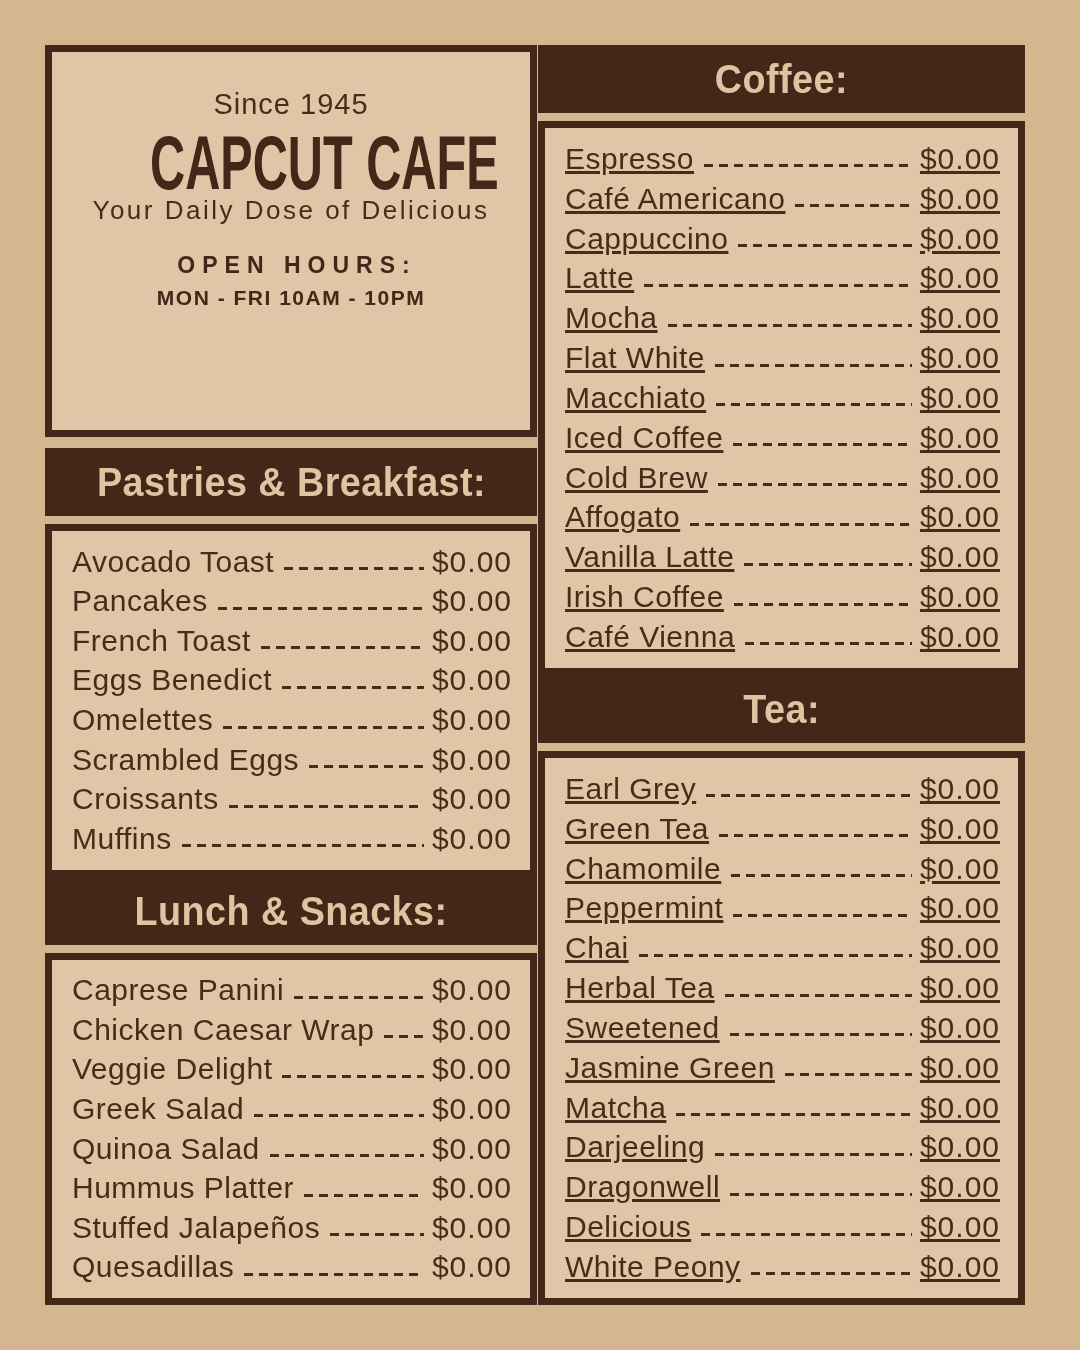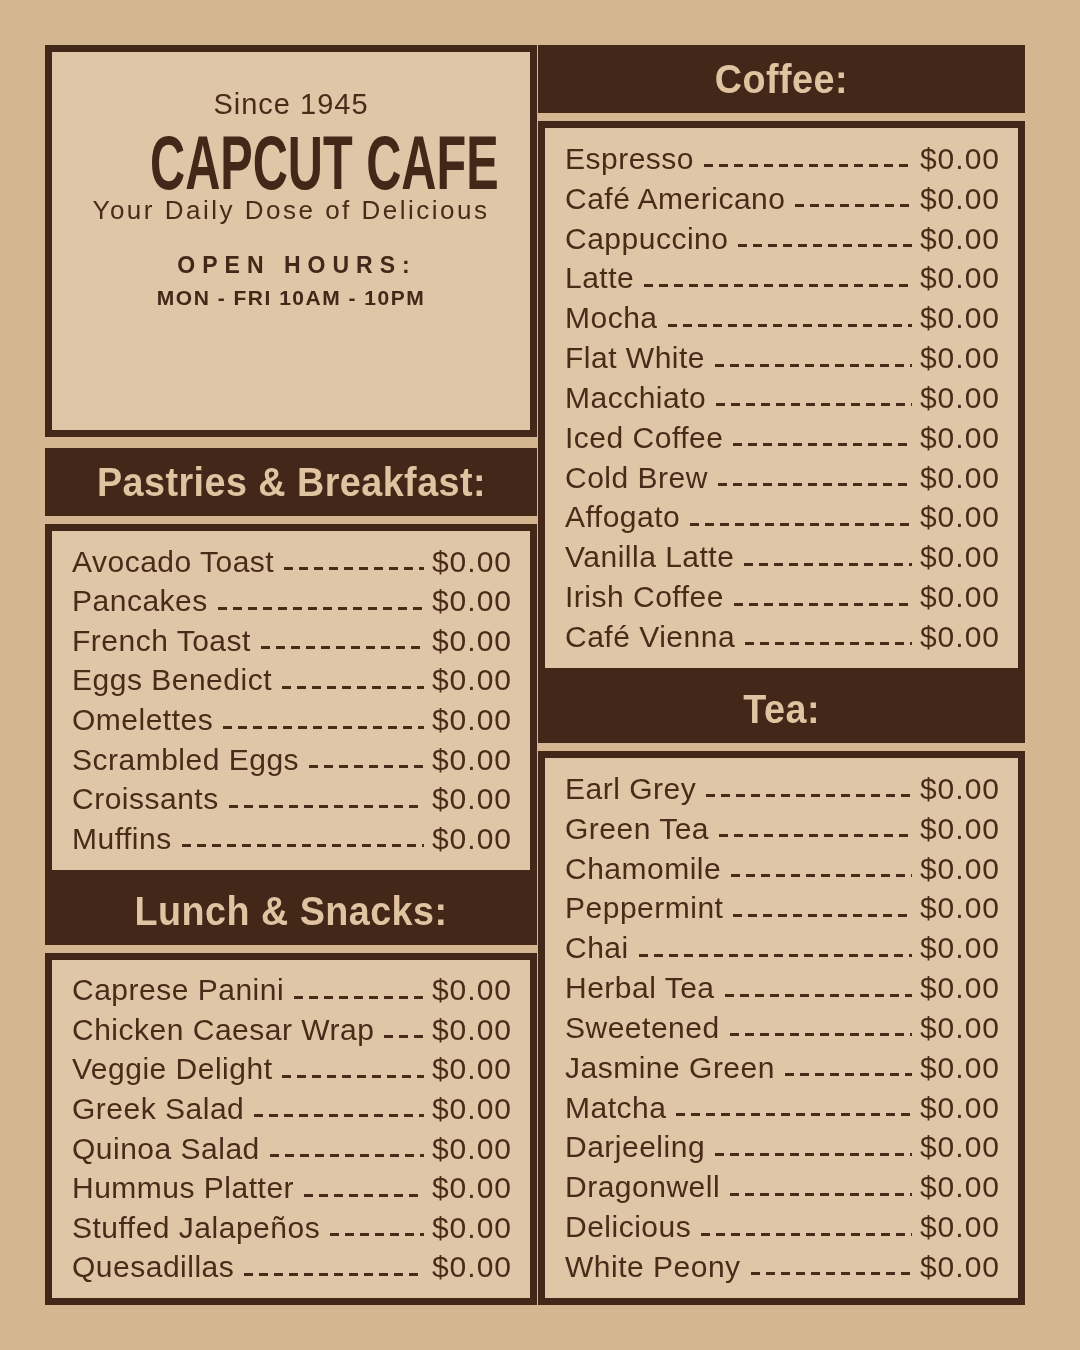--- a/index.html
+++ b/index.html
@@ -22,21 +22,21 @@
     padding:45px;
     display:flex;
     gap:1px;
   }
   .col{
     display:flex;
     flex-direction:column;
     height:1260px;
   }
   .col-left{width:492px;}
-  .col-right{width:487px;}
+  .col-right{width:487px;text-decoration:underline;}
 
   
   .header-panel{
     height:392px;
     border:7px solid var(--ink);
     background:var(--panel);
     text-align:center;
     flex:0 0 auto;
     overflow:hidden;
   }

